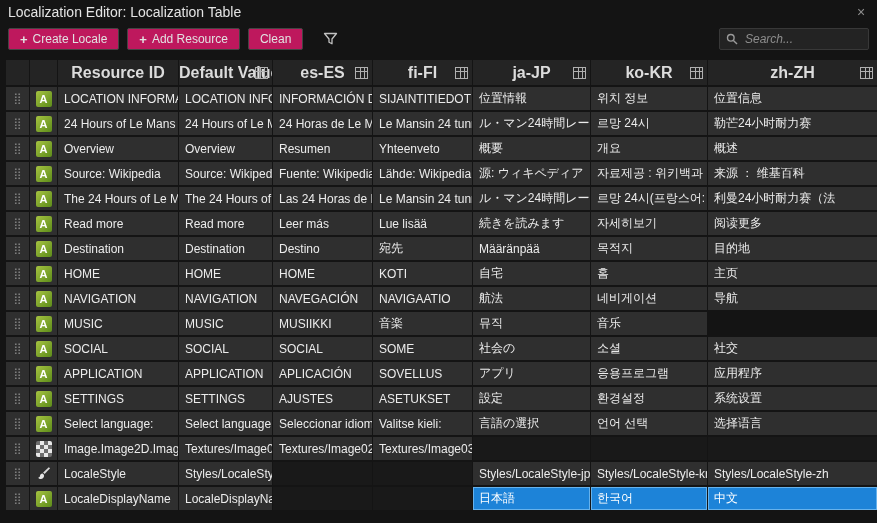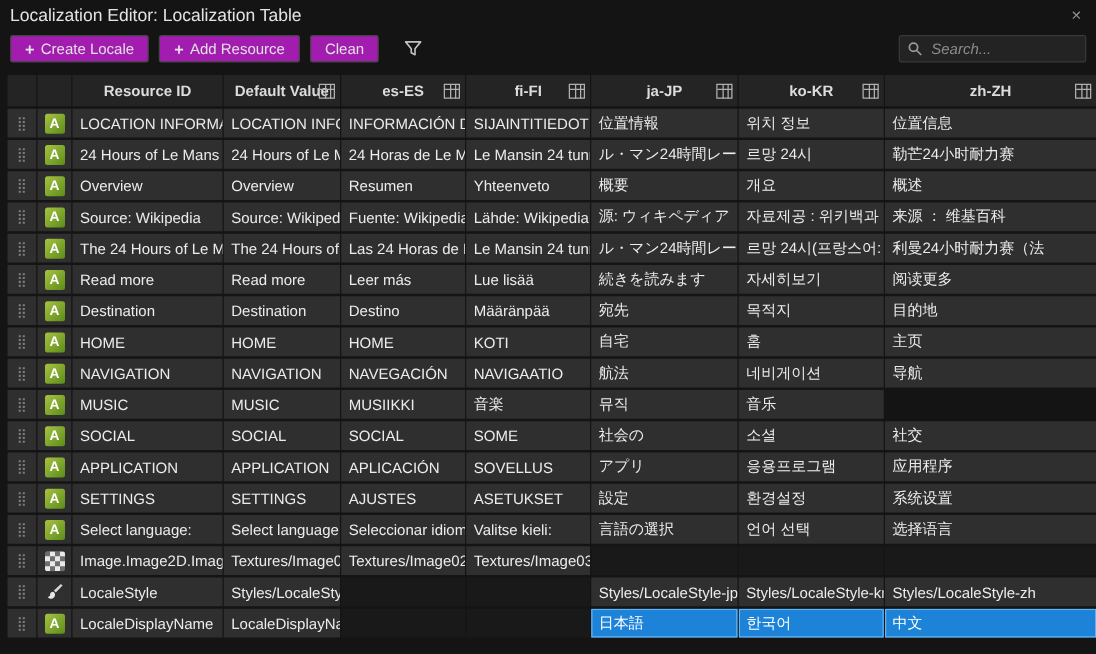--- a/index.html
+++ b/index.html
@@ -13,37 +13,37 @@
 
   
   .titlebar{display:flex;align-items:center;height:24px;padding:0 8px;}
   .title{font-size:14px;color:#e4e4e4;}
   .close-btn{margin-left:auto;width:16px;text-align:center;color:#8f8f8f;font-size:14px;line-height:16px;cursor:default;}
   .close-btn::before{content:"×";}
 
   
   .toolbar{display:flex;align-items:center;height:30px;padding:0 8px;gap:8px;}
   .btn{display:inline-flex;align-items:center;gap:5px;height:22px;padding:0 11px;
-    background:#a21caf;border:1px solid #444;border-radius:2px;color:#e2e2e2;font-size:12px;
+    background:#be185d;border:1px solid #444;border-radius:2px;color:#e2e2e2;font-size:12px;
     font-family:inherit;cursor:default;}
   .plus{font-size:13px;font-weight:700;color:#e2e2e2;line-height:1;}
   .plus::before{content:"+";}
   .filter-btn{margin-left:12px;display:inline-flex;align-items:center;}
   .search{margin-left:auto;display:flex;align-items:center;gap:5px;width:150px;height:22px;
     background:#232323;border:1px solid #383838;border-radius:2px;padding:0 6px;box-sizing:border-box;}
   .search input{flex:1;min-width:0;background:transparent;border:none;outline:none;
     color:#dcdcdc;font-size:12px;font-style:italic;font-family:inherit;}
   .search input::placeholder{color:#8d8d8d;font-style:italic;}
 
   
   .table{margin:6px 0 0 6px;width:871px;}
   .grid-row{display:grid;grid-template-columns:23px 27px 120px 93px 99px 99px 117px 116px 1fr;column-gap:1px;}
   .hrow{height:25px;margin-bottom:2px;}
   .hcell{position:relative;background:#242424;display:flex;align-items:center;justify-content:center;
-    color:#dcdcdc;font-size:12px;font-weight:700;overflow:hidden;}
+    color:#dcdcdc;font-size:16px;font-weight:700;overflow:hidden;}
   .hstub{background:#242424;}
   .hlabel{white-space:nowrap;overflow:hidden;}
   .hgrid{position:absolute;right:4px;top:50%;transform:translateY(-50%);
     width:13px;height:12px;box-sizing:border-box;border:1px solid #b0b0b0;
     background:
       linear-gradient(#b0b0b0 0 0) 0 3px/13px 1px no-repeat,
       linear-gradient(#b0b0b0 0 0) 4px 0/1px 12px no-repeat,
       linear-gradient(#b0b0b0 0 0) 8px 0/1px 12px no-repeat;}
 
   .tbody{display:flex;flex-direction:column;gap:2px;}
@@ -237,22 +237,22 @@
     <div class="cell handle-cell">
       <span class="grip"></span>
     </div>
     <div class="cell icon-cell">
       <span class="ricon ricon-text"></span>
 
     </div>
   <div class="cell tcell">Destination</div>
           <div class="cell tcell">Destination</div>
           <div class="cell tcell">Destino</div>
+          <div class="cell tcell">宛先</div>
           <div class="cell tcell">Määränpää</div>
-          <div class="cell tcell">宛先</div>
           <div class="cell tcell">목적지</div>
           <div class="cell tcell">目的地</div>
         </div>
         <div class="grid-row row">
     <div class="cell handle-cell">
       <span class="grip"></span>
     </div>
     <div class="cell icon-cell">
       <span class="ricon ricon-text"></span>
 

